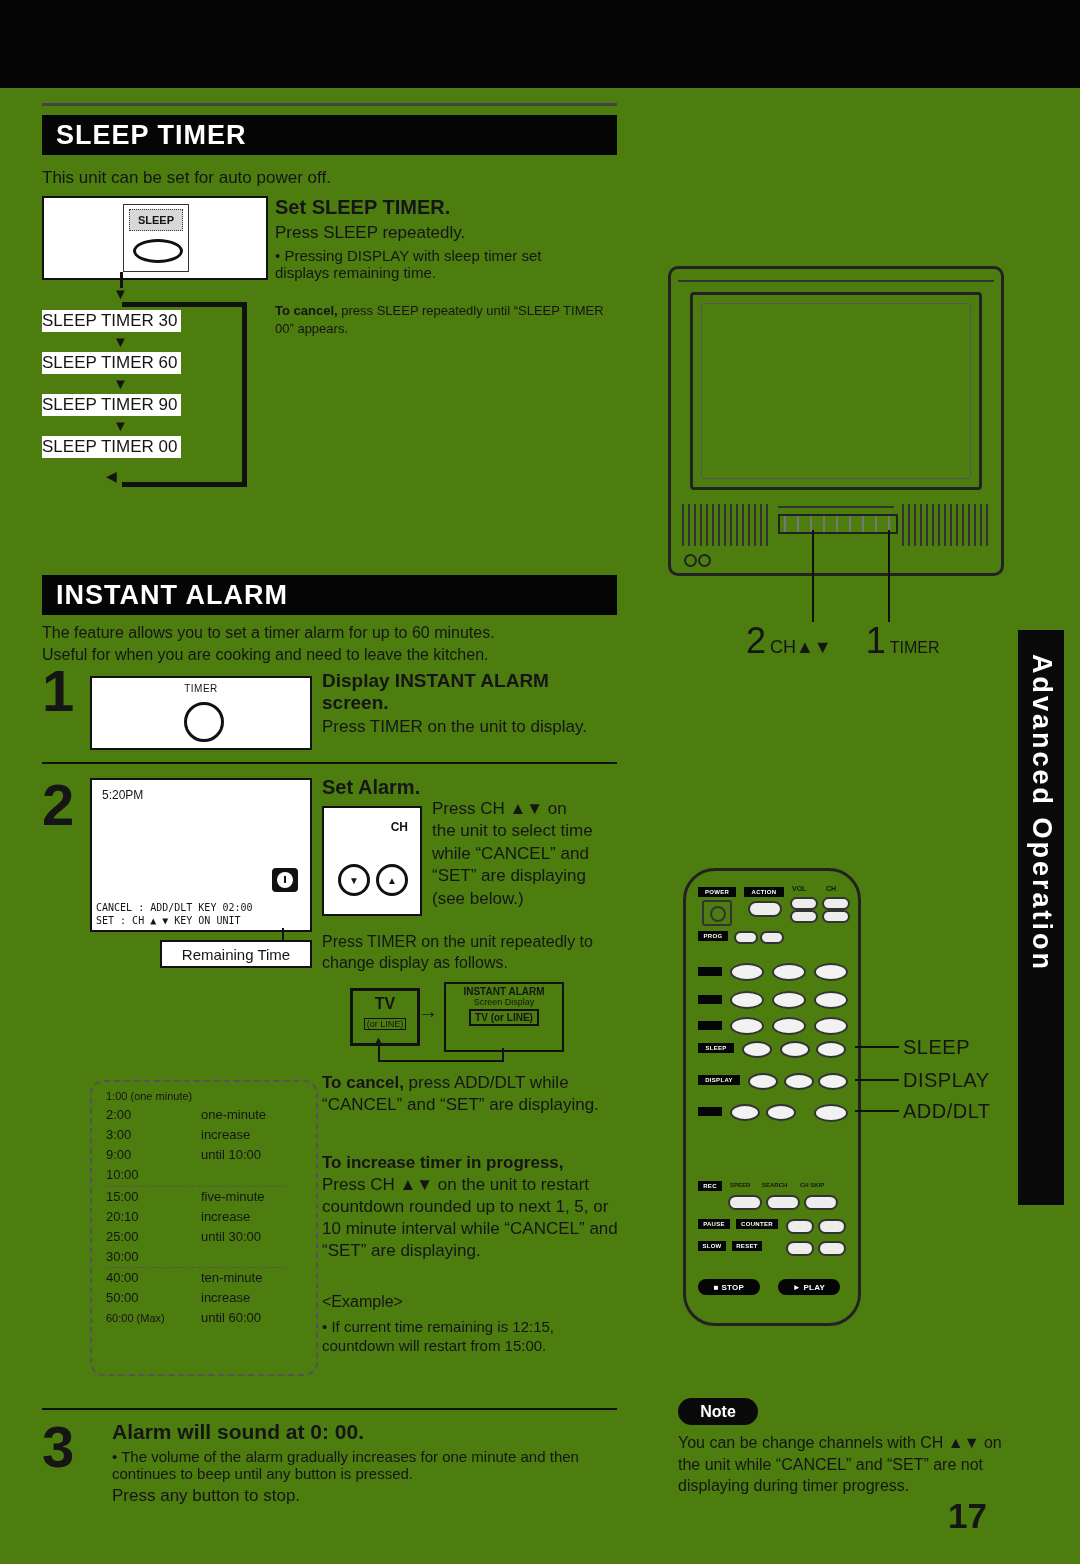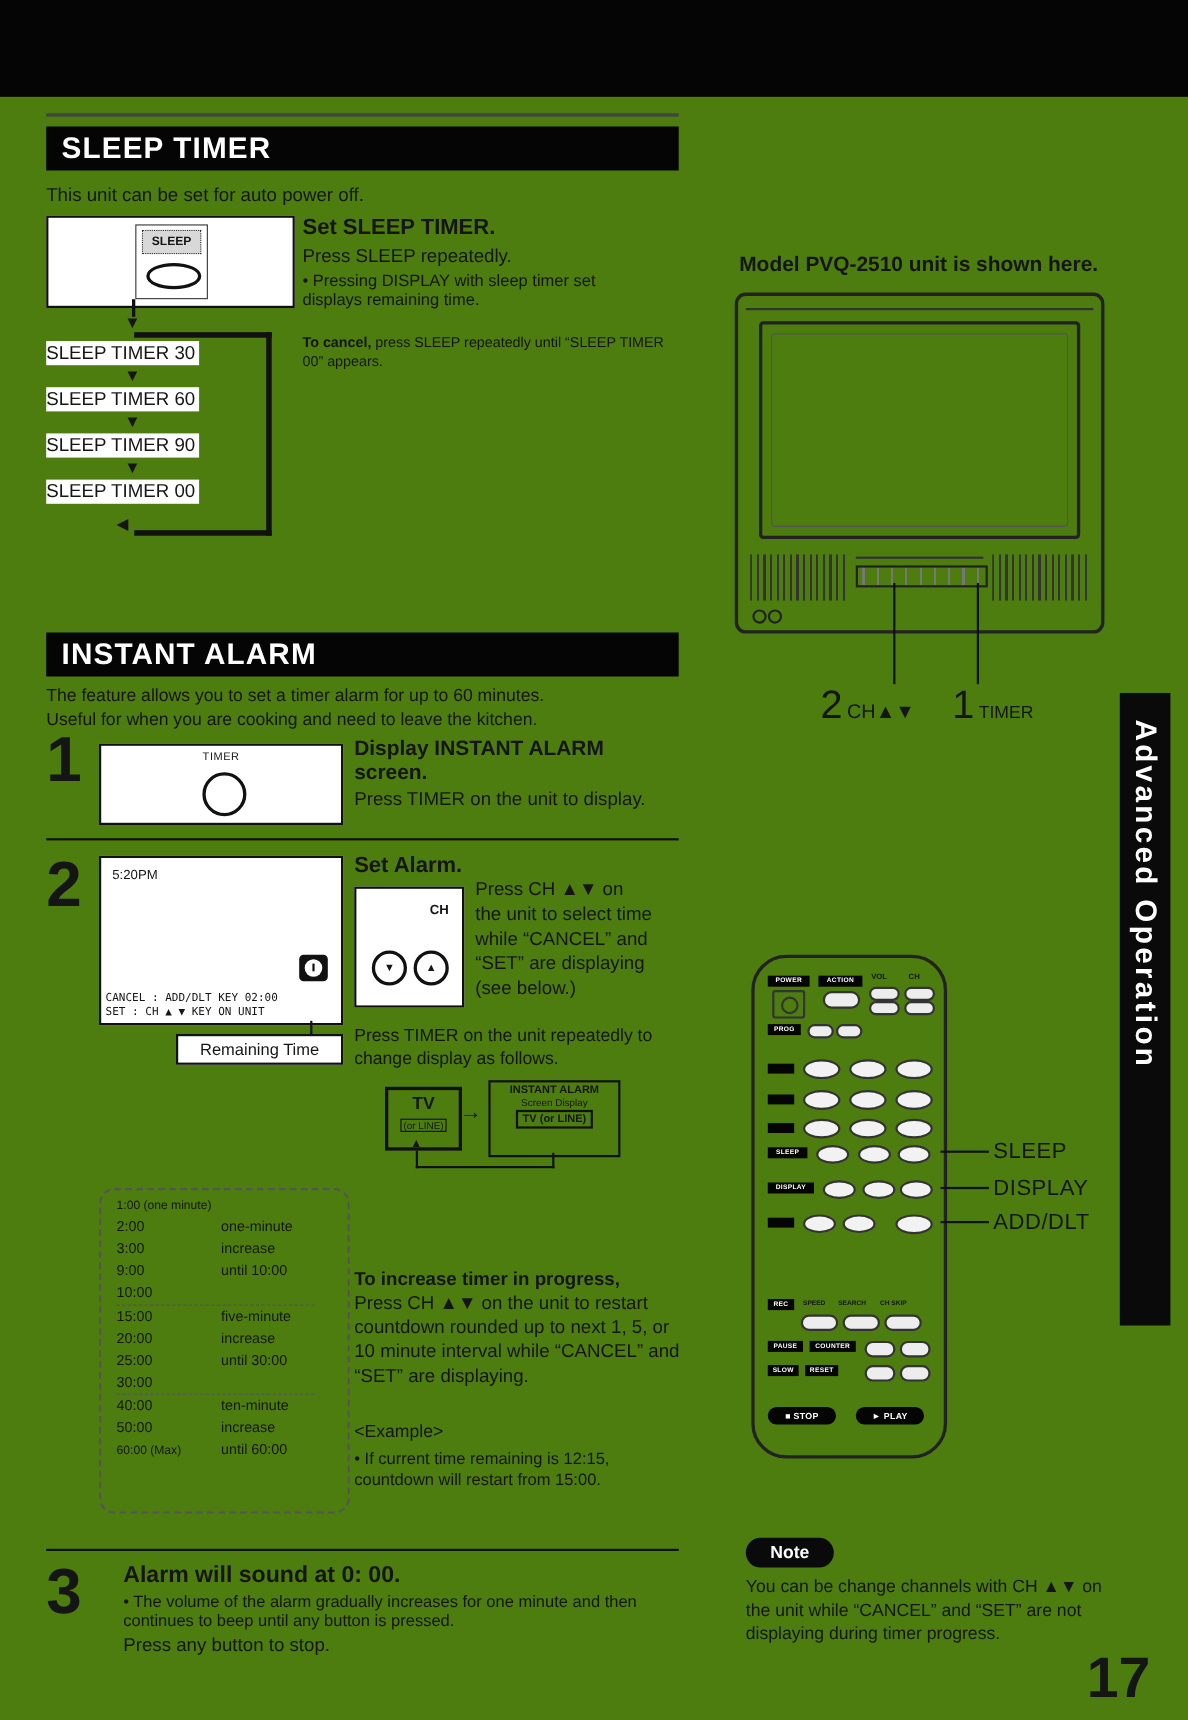--- a/index.html
+++ b/index.html
@@ -141,20 +141,23 @@
       <p class="b" style="font-size:10px;margin-top:2px;">INSTANT ALARM</p>
       <p style="font-size:9px;">Screen Display</p>
       <p class="b" style="font-size:10px;border:2px solid #111;display:inline-block;padding:1px 4px;margin-top:2px;">TV (or LINE)</p>
     </div>
     <div class="abs line" style="left:162px;top:66px;width:2px;height:14px;"></div>
     <div class="abs line" style="left:38px;top:78px;width:126px;height:2px;"></div>
     <div class="abs line" style="left:38px;top:64px;width:2px;height:16px;"></div>
     <span class="abs" style="left:33px;top:52px;font-size:11px;">▲</span>
   </div>
 
+  <p class="abs" style="left:322px;top:1072px;width:290px;font-size:17px;line-height:1.32;">
+    <span class="b">To cancel,</span><span> press ADD/DLT while “CANCEL” and “SET” are displaying.</span>
+  </p>
 
   <div class="abs" style="left:322px;top:1152px;width:300px;font-size:17px;line-height:1.3;">
     <p class="b">To increase timer in progress,</p>
     <p>Press CH ▲▼ on the unit to restart countdown rounded up to next 1, 5, or 10 minute interval while “CANCEL” and “SET” are displaying.</p>
   </div>
 
   <div class="abs dashbox" style="left:90px;top:1080px;width:228px;height:296px;padding:6px 0 0 14px;box-sizing:border-box;">
     <div class="tl-row">
         <span class="tl-t" style="font-size:11px;">1:00 (one minute)</span>
         <span class="tl-l"></span>
@@ -173,21 +176,21 @@
       </div>
     <div class="tl-row" style="border-bottom:1px dashed #555;width:180px;">
         <span class="tl-t">10:00</span>
         <span class="tl-l"></span>
       </div>
     <div class="tl-row">
         <span class="tl-t">15:00</span>
         <span class="tl-l">five-minute</span>
       </div>
     <div class="tl-row">
-        <span class="tl-t">20:00</span>
+        <span class="tl-t">20:10</span>
         <span class="tl-l">increase</span>
       </div>
     <div class="tl-row">
         <span class="tl-t">25:00</span>
         <span class="tl-l">until 30:00</span>
       </div>
     <div class="tl-row" style="border-bottom:1px dashed #555;width:180px;">
         <span class="tl-t">30:00</span>
         <span class="tl-l"></span>
       </div>
@@ -212,21 +215,20 @@
 
   <div class="abs line" style="left:42px;top:1408px;width:575px;height:2px;"></div>
 
   <span class="abs b" style="left:42px;top:1418px;font-size:58px;line-height:1;">3</span>
   <div class="abs" style="left:112px;top:1420px;width:500px;">
     <p class="b" style="font-size:21px;">Alarm will sound at 0: 00.</p>
     <p style="font-size:15px;margin-top:4px;width:490px;">• The volume of the alarm gradually increases for one minute and then continues to beep until any button is pressed.</p>
     <p style="font-size:17px;margin-top:4px;">Press any button to stop.</p>
   </div>
 
-  <p class="abs b" style="left:672px;top:230px;font-size:19px;">Model PVQ-2510 unit is shown here.</p>
 
   <div class="abs" style="left:668px;top:266px;width:336px;height:310px;">
     <div class="abs" style="left:0;top:0;width:330px;height:304px;border:3px solid #222;border-radius:10px;"></div>
     <div class="abs line" style="left:10px;top:14px;width:316px;height:2px;background:#333;"></div>
     <div class="abs" style="left:22px;top:26px;width:286px;height:192px;border:3px solid #222;border-radius:4px;">
       <div style="position:absolute;left:8px;top:8px;right:8px;bottom:8px;border:1px solid #555;border-radius:3px;"></div>
     </div>
     <div class="abs" style="left:14px;top:238px;width:88px;height:42px;
                 background:repeating-linear-gradient(90deg,#333 0 2px,transparent 2px 6px);"></div>
     <div class="abs" style="left:234px;top:238px;width:88px;height:42px;
@@ -346,14 +348,14 @@
   <span class="abs callout-label" style="left:903px;top:1069px;">DISPLAY</span>
   <div class="abs line" style="left:855px;top:1110px;width:44px;height:2px;"></div>
   <span class="abs callout-label" style="left:903px;top:1100px;">ADD/DLT</span>
 
   <div class="abs" style="left:678px;top:1398px;width:80px;height:27px;background:#0a0a0a;border-radius:14px;
               display:flex;align-items:center;justify-content:center;">
     <span style="color:#fff;font-size:16px;font-weight:700;">Note</span>
   </div>
   <p class="abs" style="left:678px;top:1432px;width:340px;font-size:16px;line-height:1.35;">You can be change channels with CH ▲▼ on the unit while “CANCEL” and “SET” are not displaying during timer progress.</p>
 
-  <span class="abs b" style="left:948px;top:1496px;font-size:52px;margin-left:40px;">17</span>
+  <span class="abs b" style="left:948px;top:1496px;font-size:35px;">17</span>
 </div>
 
 </body></html>

